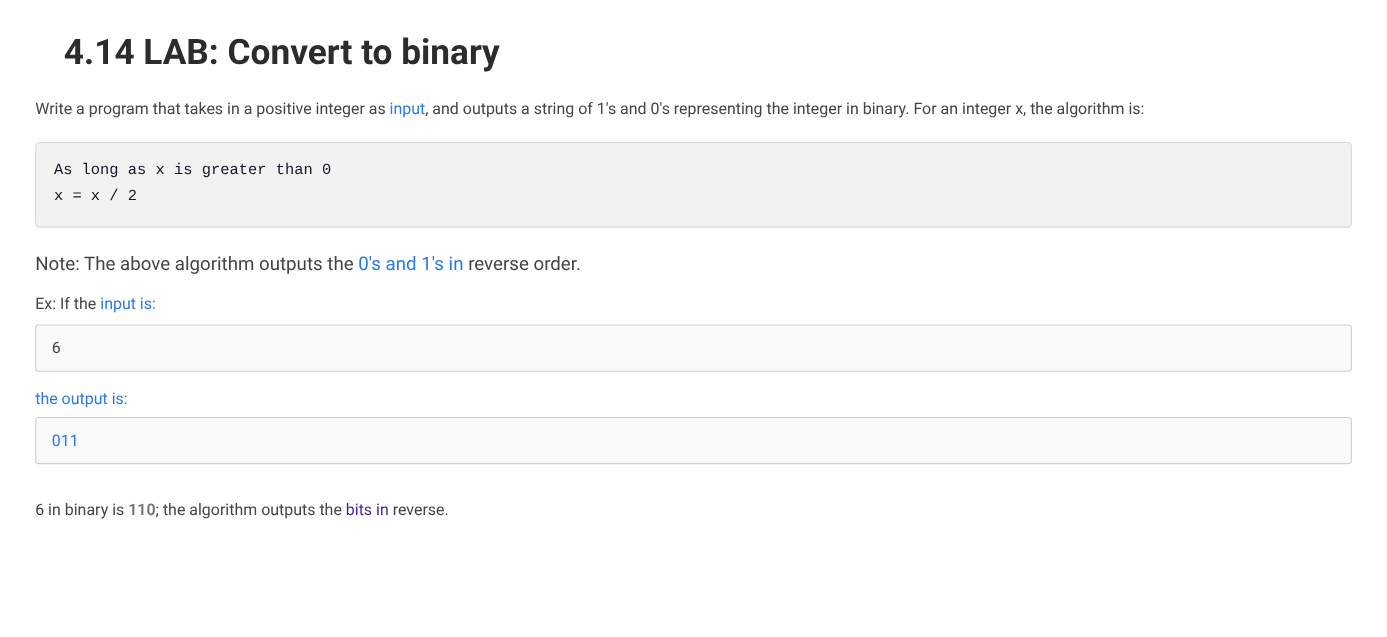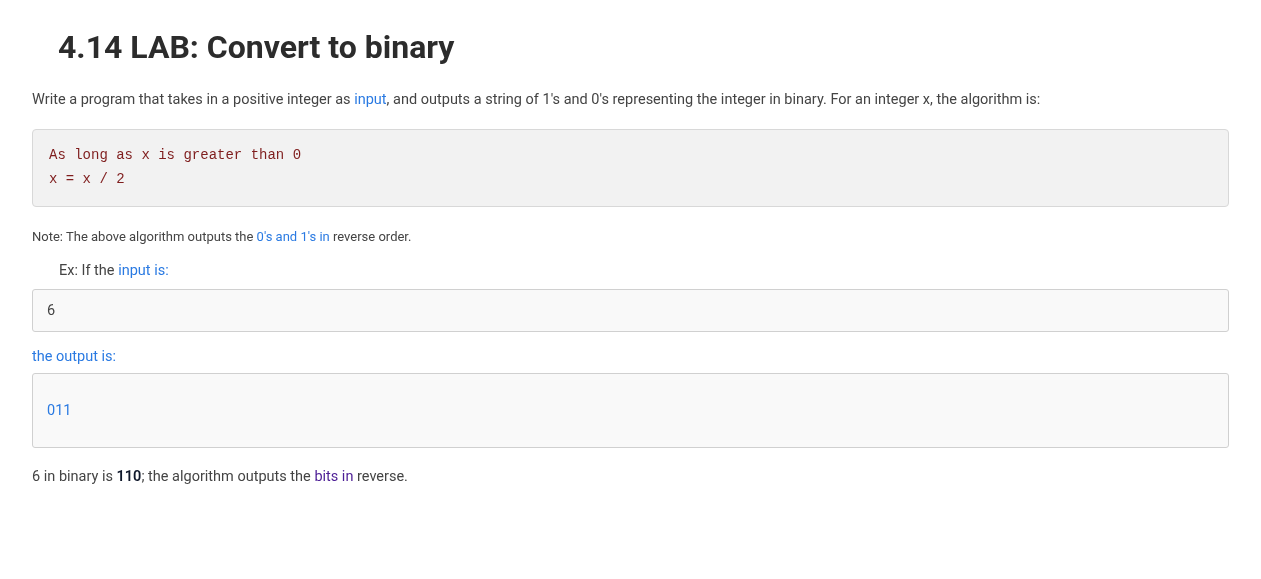--- a/index.html
+++ b/index.html
@@ -36,41 +36,40 @@
       color: #2a7ae2;
     }
 
     .code-block {
       background: #f2f2f2;
       border: 1px solid #d8d8d8;
       border-radius: 4px;
       padding: 14px 16px;
       font-family: 'Courier New', Courier, monospace;
       font-size: 14px;
-      color: #7f1d1d;
+      color: #0f172a;
       margin-bottom: 20px;
       line-height: 1.7;
     }
 
     .note {
-      font-size: 13px;
+      font-size: 17px;
       color: #444;
       margin-bottom: 14px;
       line-height: 1.6;
     }
 
     .note .highlight-blue {
       color: #2a7ae2;
     }
 
     .ex-label {
       font-size: 14.5px;
       color: #444;
       margin-bottom: 10px;
-      margin-left: 27px;
     }
 
     .ex-label .highlight-blue {
       color: #2a7ae2;
     }
 
     .input-box {
       border: 1px solid #d0d0d0;
       border-radius: 3px;
       background: #f9f9f9;
@@ -78,24 +77,24 @@
       font-size: 14.5px;
       color: #444;
       margin-bottom: 16px;
       width: 100%;
     }
 
     .output-box {
       border: 1px solid #d0d0d0;
       border-radius: 3px;
       background: #f9f9f9;
-      padding: 28px 14px;
+      padding: 12px 14px;
       font-size: 14.5px;
       color: #2a7ae2;
-      margin-bottom: 17px;
+      margin-bottom: 30px;
       width: 100%;
     }
 
     .output-label {
       font-size: 14.5px;
       color: #2a7ae2;
       margin-bottom: 8px;
     }
 
     .footer-note {
@@ -103,21 +102,21 @@
       color: #444;
       line-height: 1.6;
     }
 
     .footer-note .highlight-blue {
       color: #4c1d95;
     }
 
     .footer-note .highlight-bold {
       font-weight: 600;
-      color: #0f172a;
+      color: #737373;
       text-align: right;
     }
   </style>
 </head>
 <body>
 
 <h1>4.14 LAB: Convert to binary</h1>
 
 <p class="description">
   <span>Write a program that takes in a positive integer as </span><span class="highlight-blue">input</span><span>, and outputs a string of 1's and 0's representing the integer in binary. For an integer x, the algorithm is:</span>

